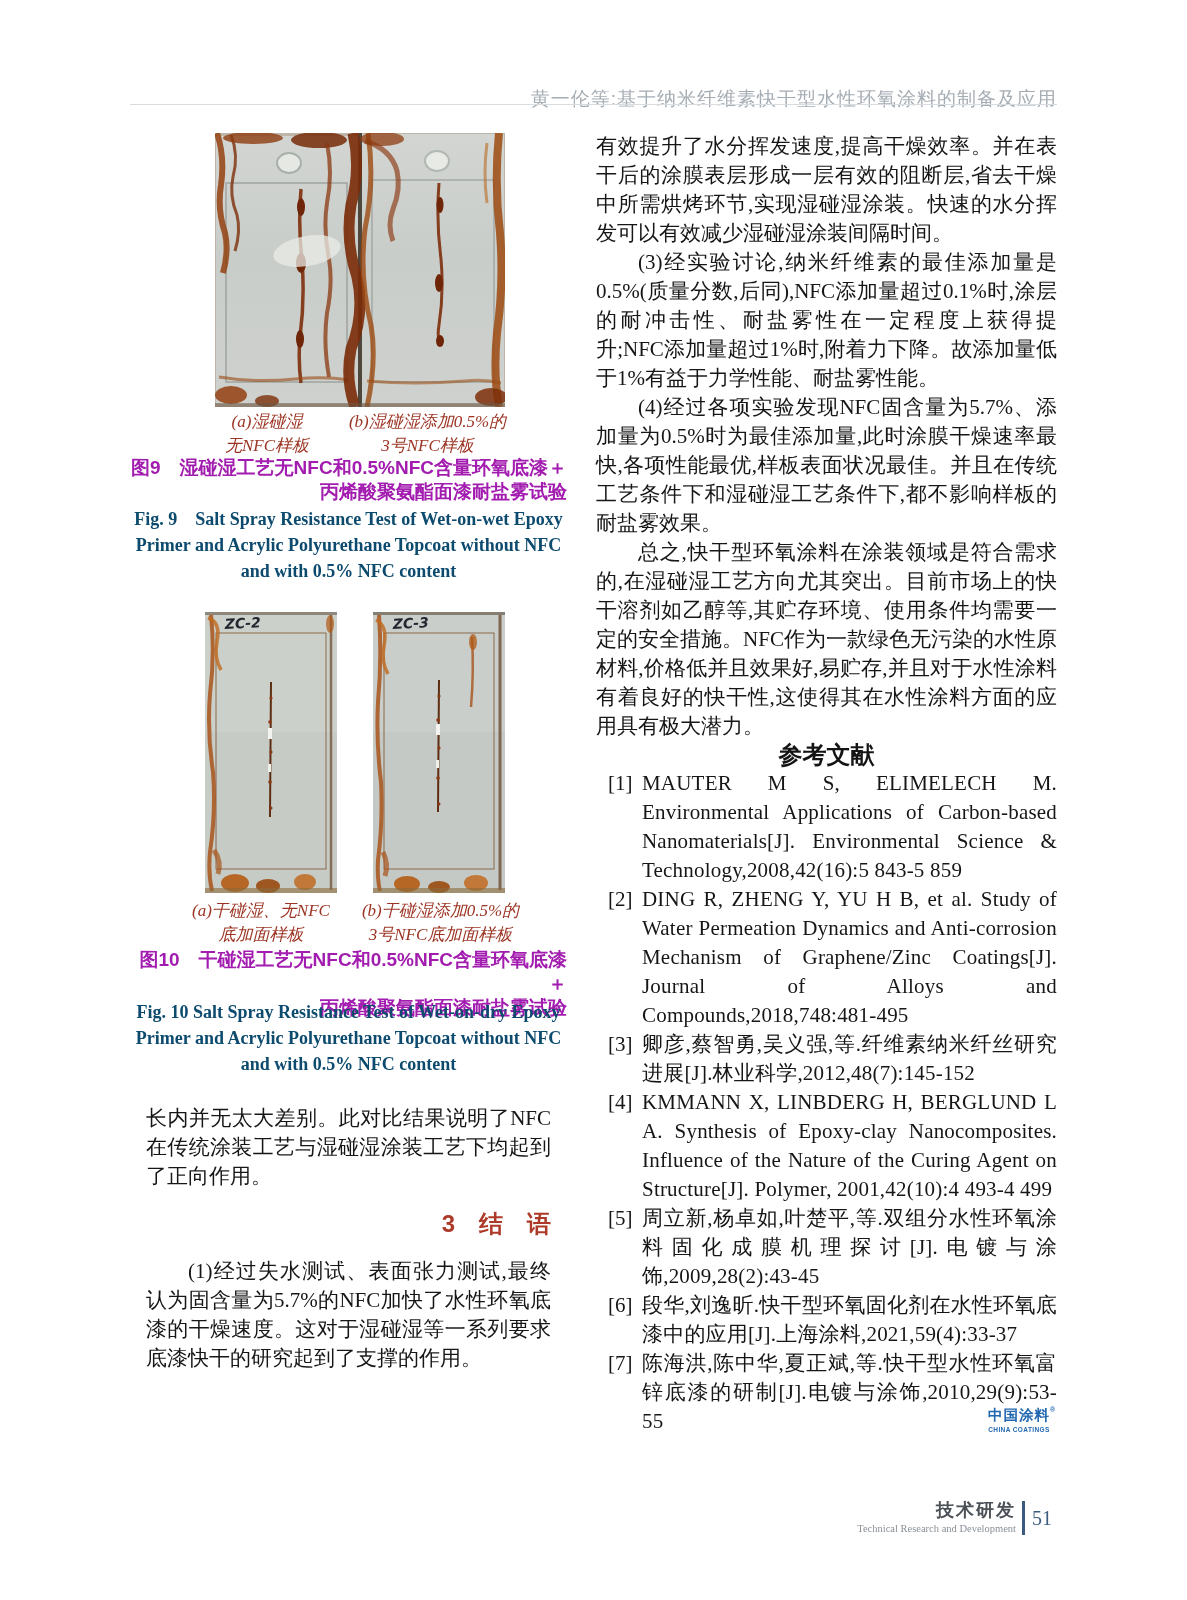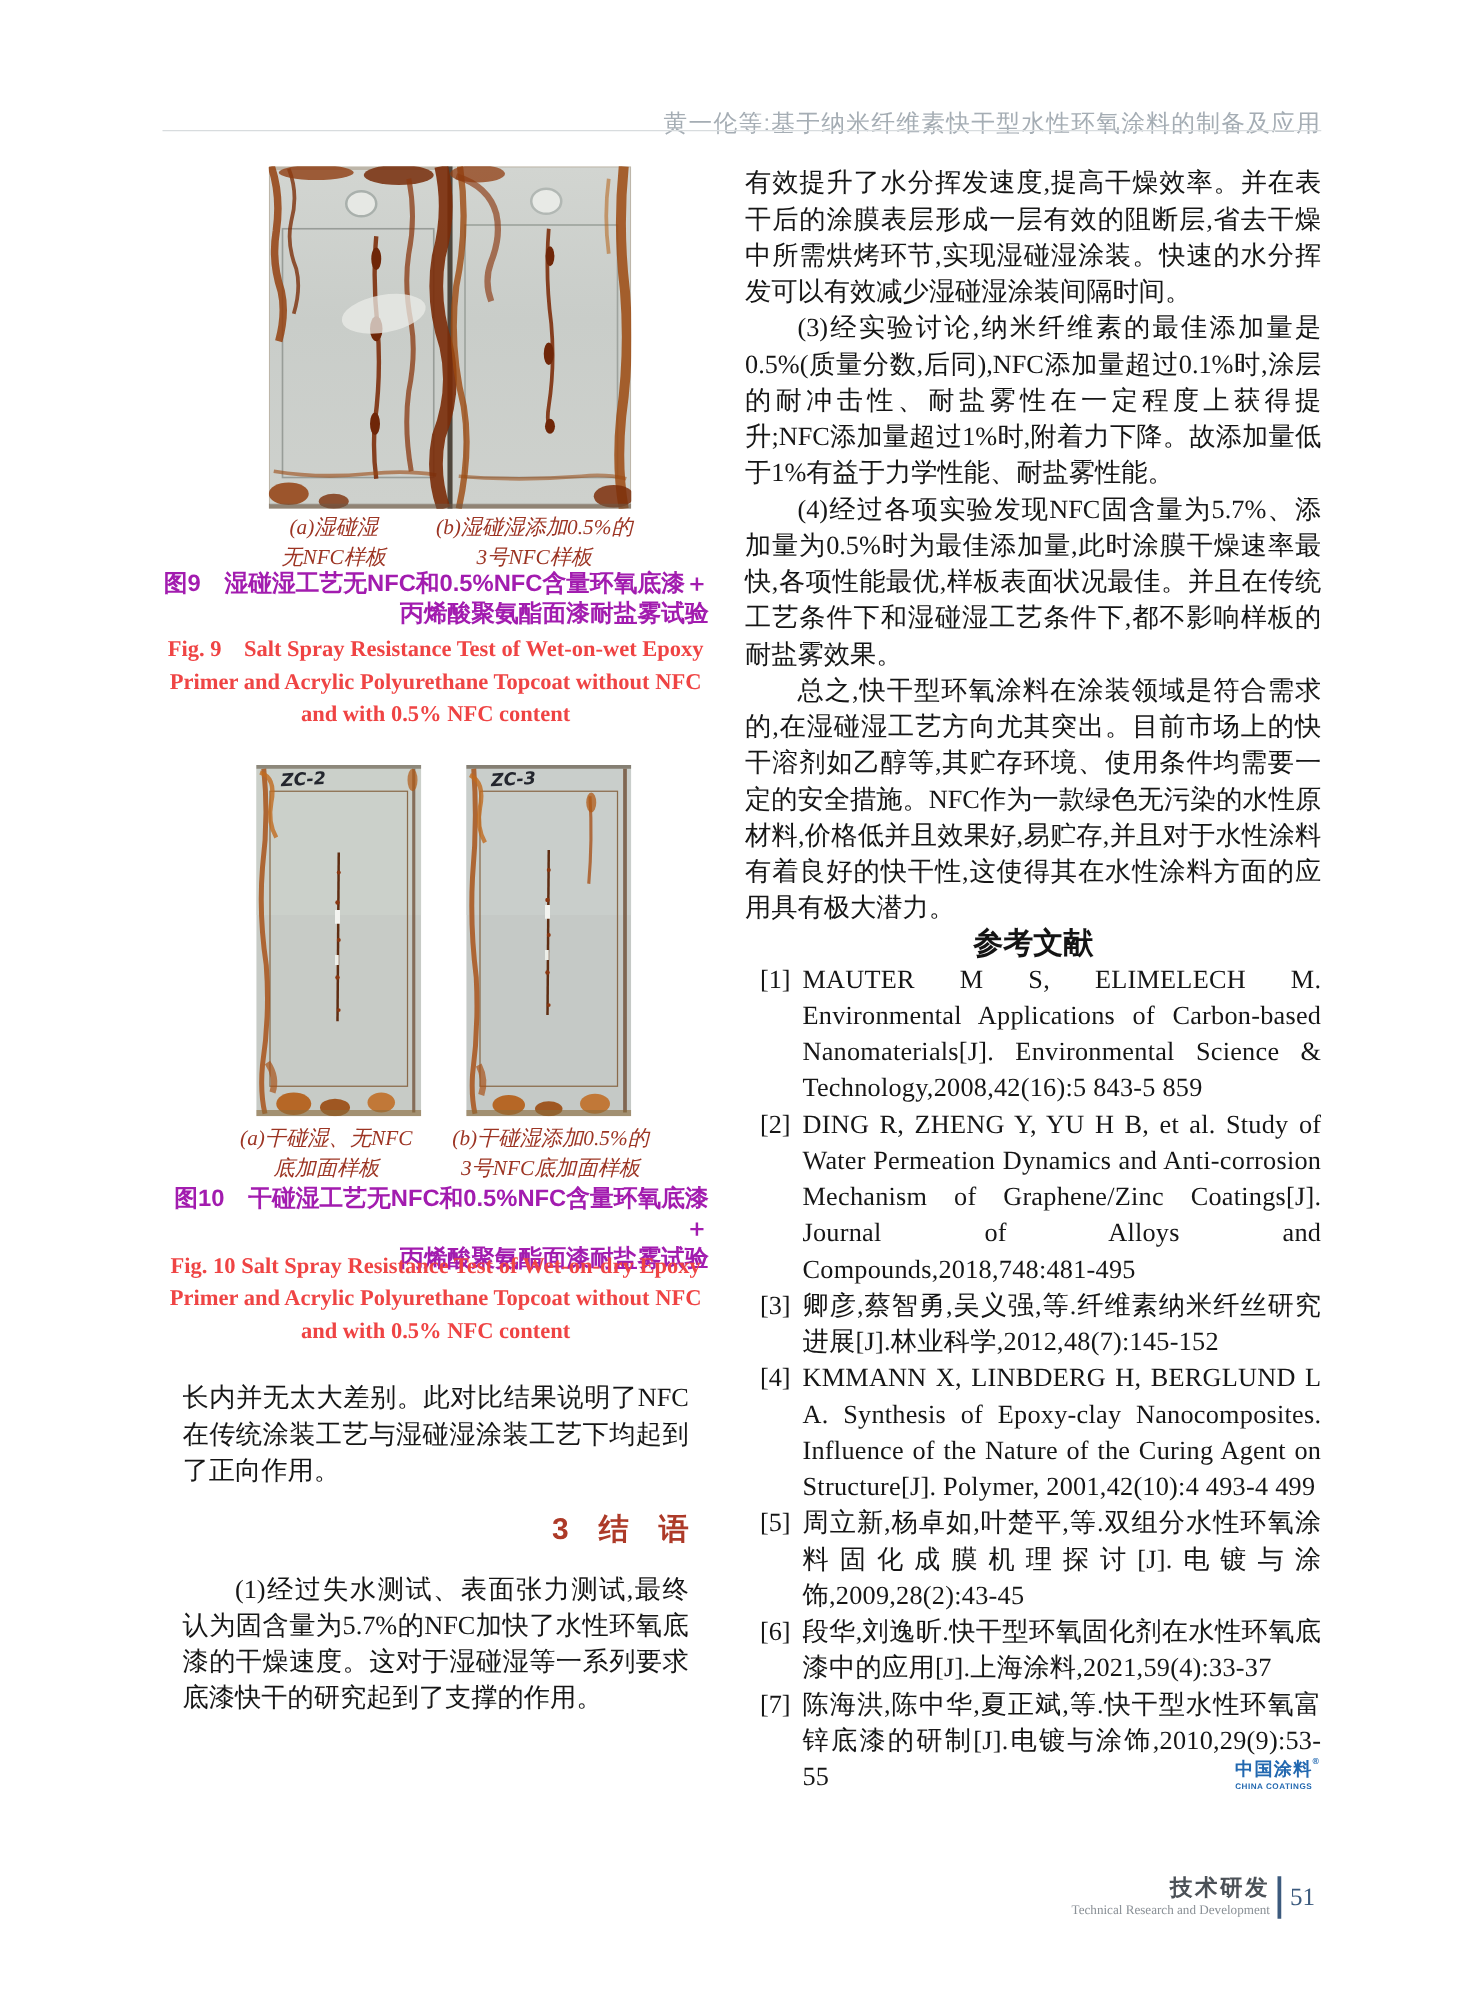--- a/index.html
+++ b/index.html
@@ -23,21 +23,21 @@
           color:#9c3423;font-family:"Liberation Serif","DejaVu Serif",serif;}
   .subcap-a9{left:177px;top:410px;width:180px;}
   .subcap-b9{left:330px;top:410px;width:195px;}
   .subcap-a10{left:171px;top:899px;width:180px;}
   .subcap-b10{left:338px;top:899px;width:205px;}
   .zhcap{position:absolute;left:130px;width:437px;text-align:right;line-height:24px;
     font-family:"Liberation Sans","DejaVu Sans",sans-serif;font-weight:bold;font-size:19px;color:#a21caf;}
   .zhcap9{top:456px;}
   .zhcap10{top:948px;}
   .encap{position:absolute;left:124px;width:449px;text-align:center;font-weight:bold;
-    font-size:18px;line-height:26px;color:#ef4444;}
+    font-size:18px;line-height:26px;color:#0c4a6e;}
   .encap9{top:506px;}
   .encap10{top:999px;}
 
   
   .left-body{position:absolute;left:130px;top:1088px;width:437px;font-size:21px;line-height:29px;
              text-align:justify;}
   .left-body p{margin:16px;}
   .sec-heading{margin:22px 0 12px;font-family:"Liberation Sans","DejaVu Sans",sans-serif;
                font-weight:bold;font-size:24px;line-height:34px;color:#ad3a28;text-align:right;text-indent:0;}
   .indent{text-indent:2em;}

